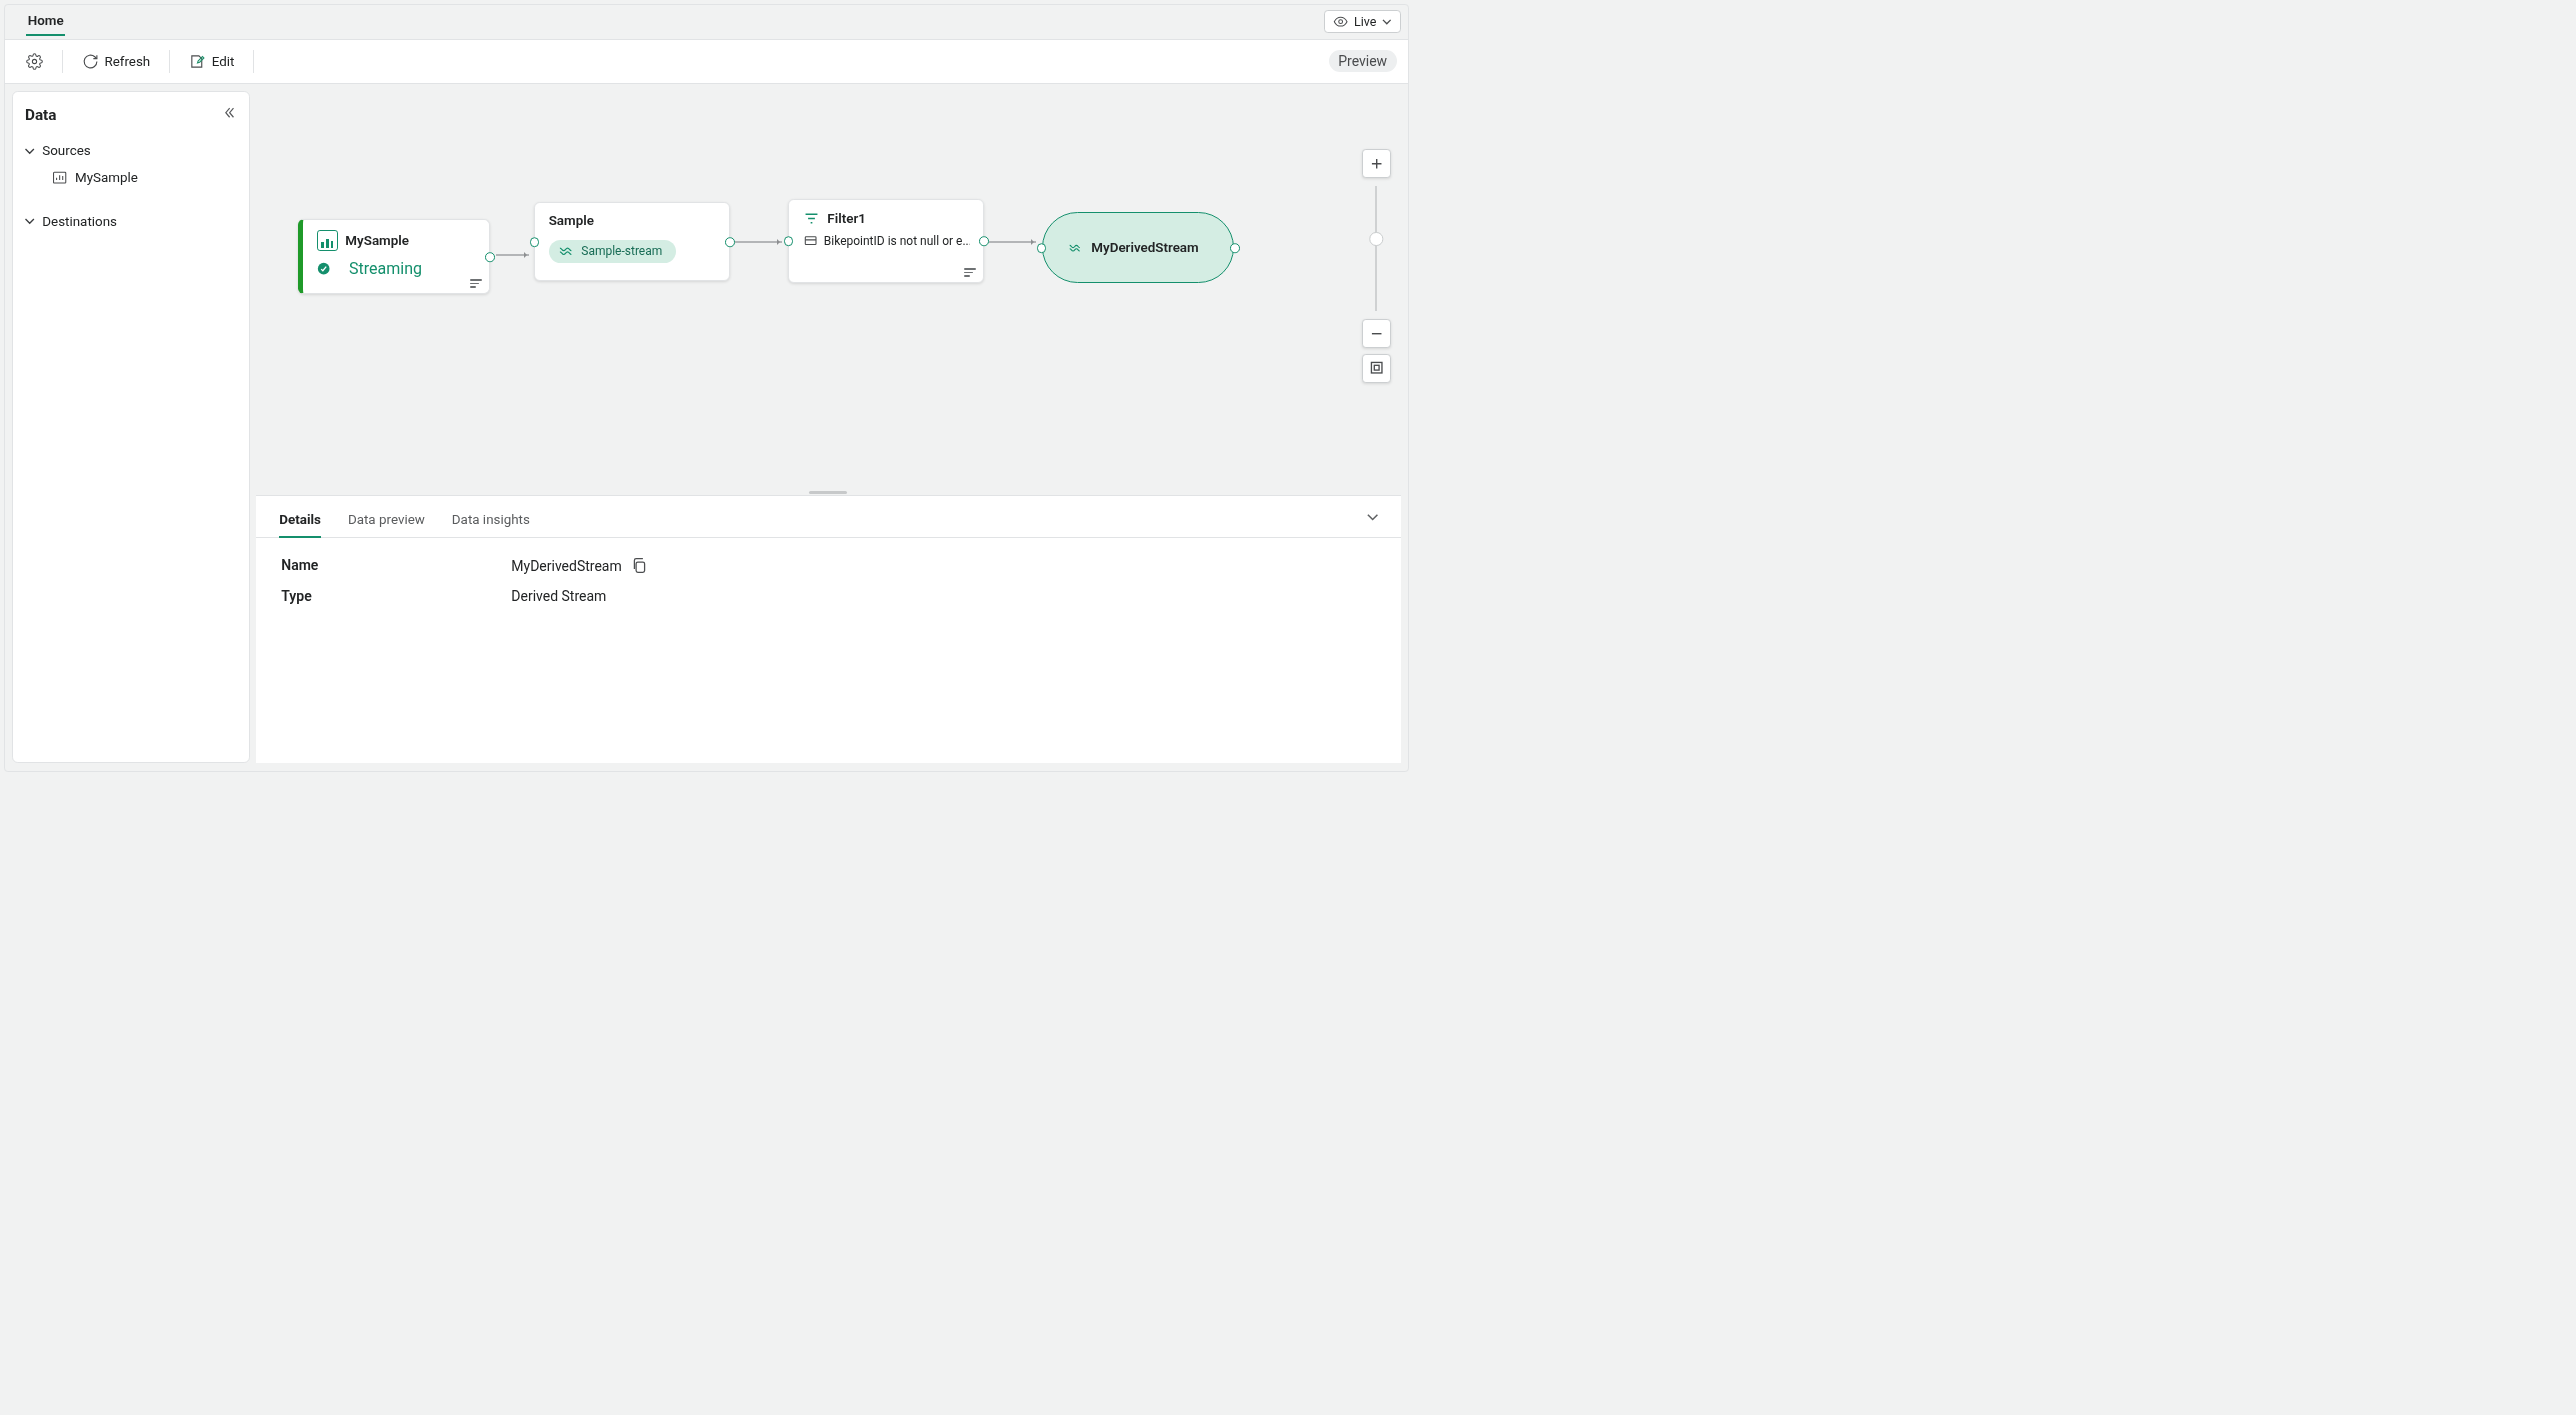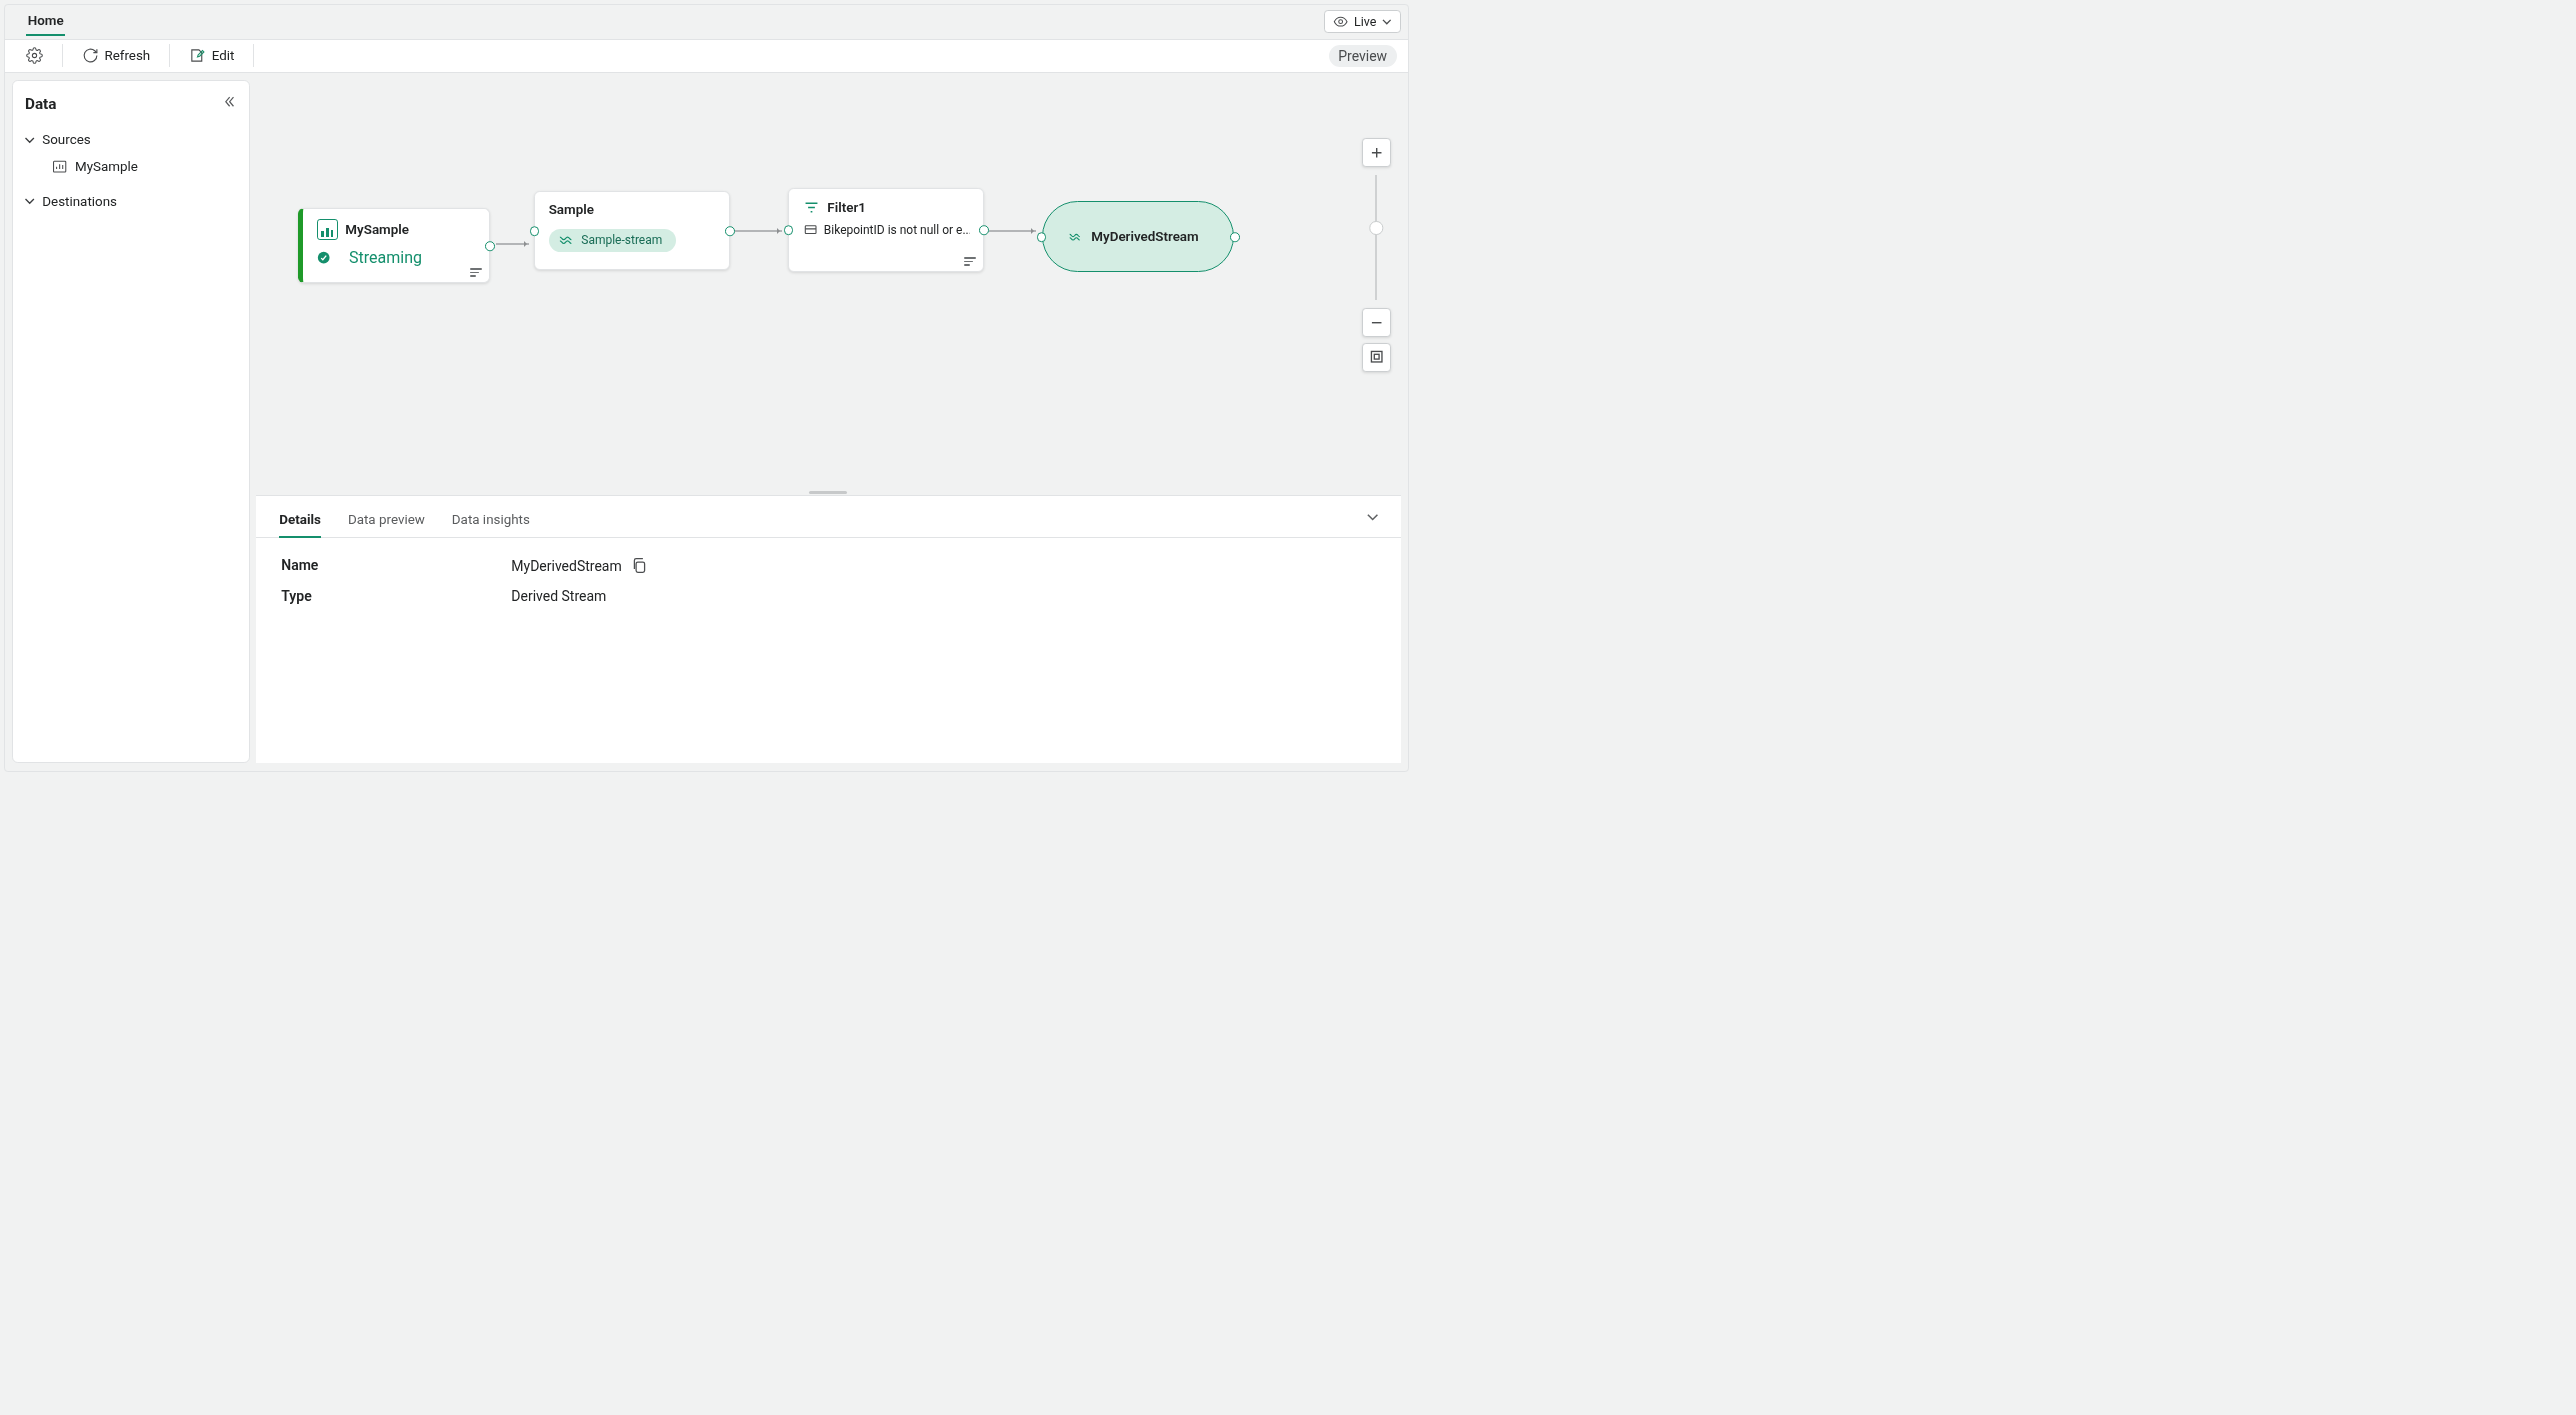--- a/index.html
+++ b/index.html
@@ -62,21 +62,21 @@
     font-size: 12.5px;
     cursor: pointer;
   }
   .live-dropdown svg.eye { width:15.3px; height:15.3px; }
   .live-dropdown svg.caret { width:9.6px; height:9.6px; }
 
   .toolbar {
     display:flex;
     align-items:center;
     justify-content: space-between;
-    height: 33px;
+    height: 44px;
     padding: 0 11.5px 0 21px;
     background: #fff;
     border-bottom: 1px solid var(--border);
   }
   .toolbar .left { display:flex; align-items:center; gap:17px; }
   .tb-btn { display:flex; align-items:center; gap:5.8px; cursor:pointer; font-size:13.4px; }
   .tb-sep { width:1px; height:23px; background: var(--border); margin: 0 1.9px; }
   .tb-icon { width:17px; height:17px; }
   .preview-pill {
     background: #edeff0;
@@ -329,21 +329,21 @@
         <span>Sources</span>
       </div>
       <div class="tree-child">
         <svg class="src-icon" viewBox="0 0 20 20" fill="none" stroke="#4a4c4e" stroke-width="1.4">
           <rect x="2" y="3" width="16" height="14" rx="1"></rect>
           <path d="M6 13v-3M10 13V7M14 13v-5"></path>
         </svg>
         <span>MySample</span>
       </div>
 
-      <div class="tree-item" style="margin-top:8px;">
+      <div class="tree-item" style="margin-top:17px;">
         <svg class="chev" viewBox="0 0 16 16" fill="none" stroke="#3c3e40" stroke-width="1.6">
           <path d="M3 6 L8 11 L13 6"></path>
         </svg>
         <span>Destinations</span>
       </div>
     </aside>
 
     <div class="canvas-wrap">
       <div class="canvas">
 

